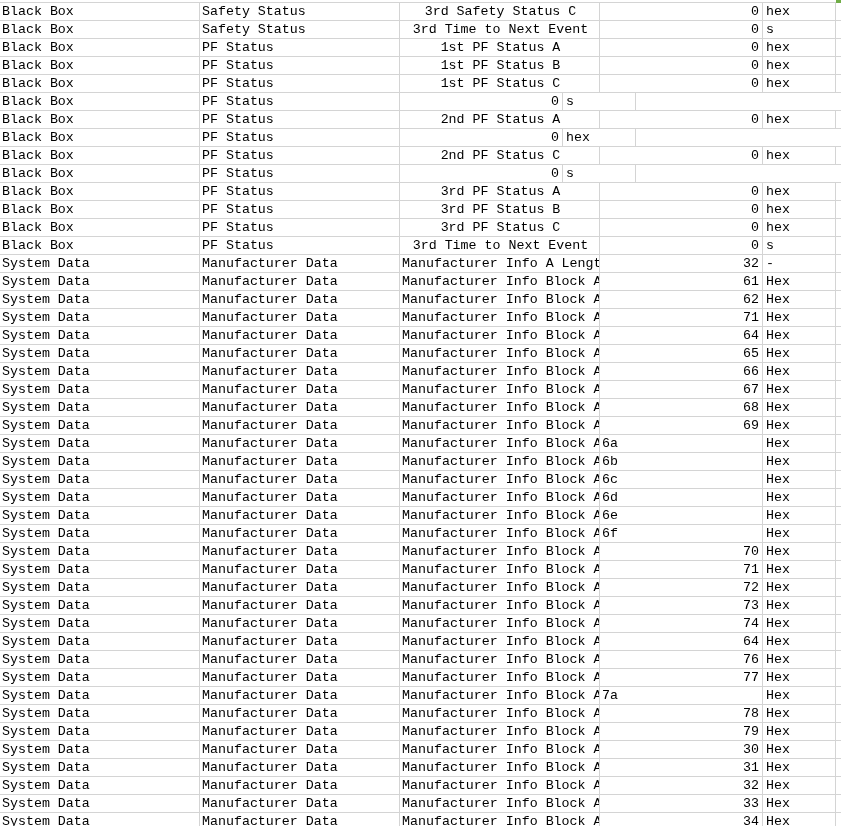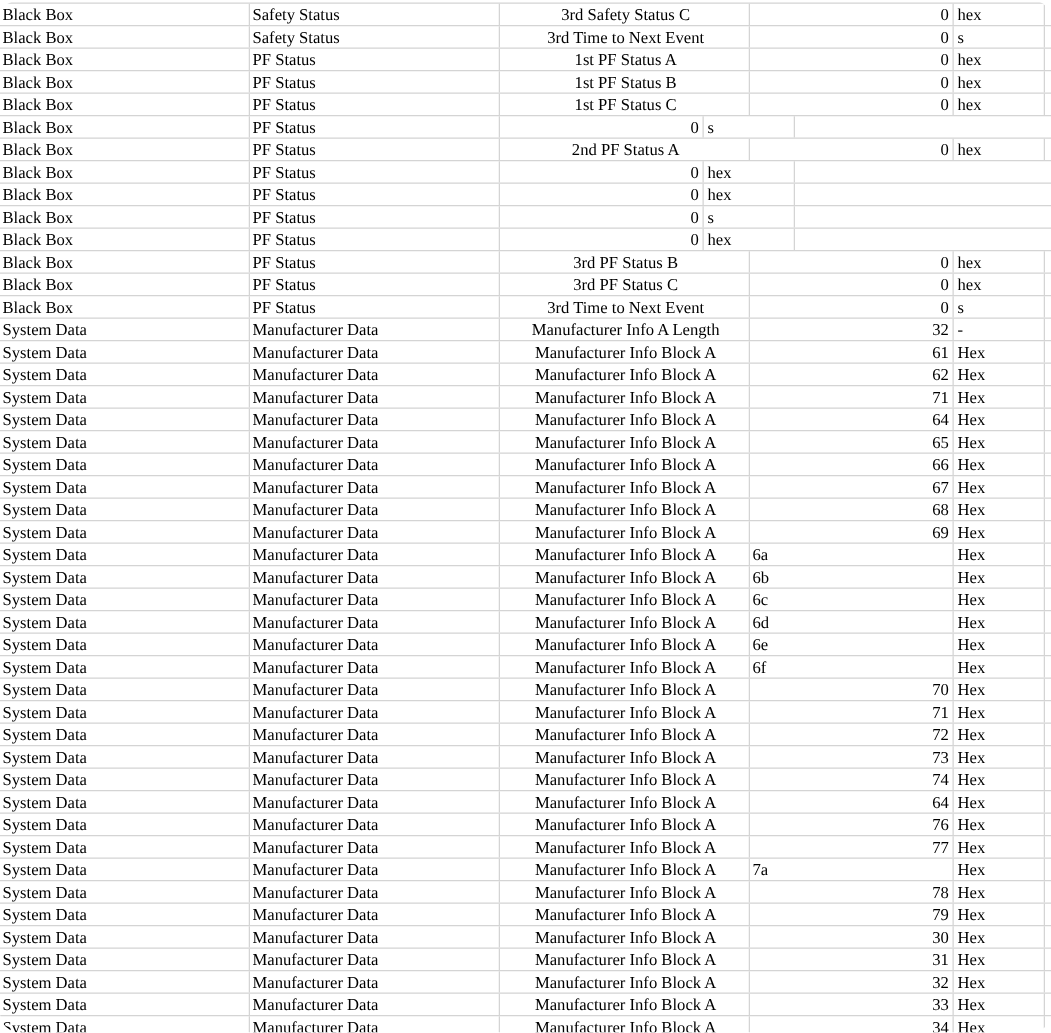--- a/index.html
+++ b/index.html
@@ -6,25 +6,24 @@
     margin: 0;
     padding: 0;
     background: #ffffff;
   }
   #screen {
     position: relative;
     width: 841px;
     height: 826px;
     overflow: hidden;
     background: #ffffff;
-    font-family: Liberation Serif, serif;
+    font-family: Liberation Mono, monospace;
     font-size: 13.3px;
     color: #000000;
     cursor: cell;
-    border-radius: 16px;
   }
   .top-sliver {
     height: 2px;
     border-bottom: 1px solid #d4d4d4;
   }
   .row {
     display: flex;
     height: 18px;
     box-sizing: border-box;
     border-bottom: 1px solid #d4d4d4;
@@ -117,34 +116,36 @@
       <div class="row">
     <div class="cell c-cat">Black Box</div>
     <div class="cell c-group">PF Status</div>
     <div class="cell c-value num">0</div>
     <div class="cell c-unit">hex</div>
     <div class="cell c-fill"></div>
   </div>
       <div class="row">
     <div class="cell c-cat">Black Box</div>
     <div class="cell c-group">PF Status</div>
+    <div class="cell c-param">2nd PF Status C</div>
     <div class="cell c-value num">0</div>
     <div class="cell c-unit">hex</div>
     <div class="cell c-fill"></div>
   </div>
       <div class="row">
     <div class="cell c-cat">Black Box</div>
     <div class="cell c-group">PF Status</div>
     <div class="cell c-value num">0</div>
     <div class="cell c-unit">s</div>
     <div class="cell c-fill"></div>
   </div>
       <div class="row">
     <div class="cell c-cat">Black Box</div>
     <div class="cell c-group">PF Status</div>
+    <div class="cell c-param">3rd PF Status A</div>
     <div class="cell c-value num">0</div>
     <div class="cell c-unit">hex</div>
     <div class="cell c-fill"></div>
   </div>
       <div class="row">
     <div class="cell c-cat">Black Box</div>
     <div class="cell c-group">PF Status</div>
     <div class="cell c-param">3rd PF Status B</div>
     <div class="cell c-value num">0</div>
     <div class="cell c-unit">hex</div>

